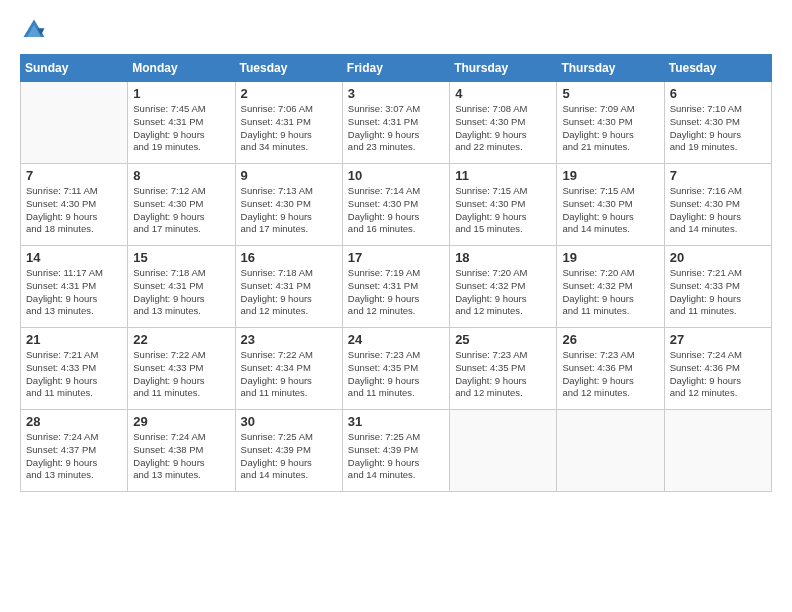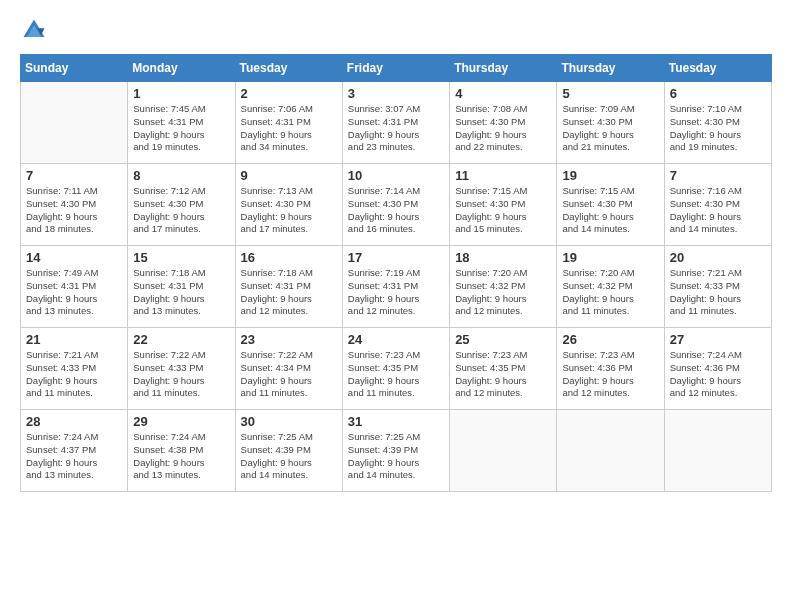--- a/index.html
+++ b/index.html
@@ -230,21 +230,21 @@
             <span class="day-num">7</span>
             <span class="cell-line">Sunrise: 7:16 AM</span>
             <span class="cell-line">Sunset: 4:30 PM</span>
             <span class="cell-line">Daylight: 9 hours</span>
             <span class="cell-line">and 14 minutes.</span>
           </td>
         </tr>
         <tr>
           <td>
             <span class="day-num">14</span>
-            <span class="cell-line">Sunrise: 7:49 AM</span>
+            <span class="cell-line">Sunrise: 11:17 AM</span>
             <span class="cell-line">Sunset: 4:31 PM</span>
             <span class="cell-line">Daylight: 9 hours</span>
             <span class="cell-line">and 13 minutes.</span>
           </td>
           <td>
             <span class="day-num">15</span>
             <span class="cell-line">Sunrise: 7:18 AM</span>
             <span class="cell-line">Sunset: 4:31 PM</span>
             <span class="cell-line">Daylight: 9 hours</span>
             <span class="cell-line">and 13 minutes.</span>

